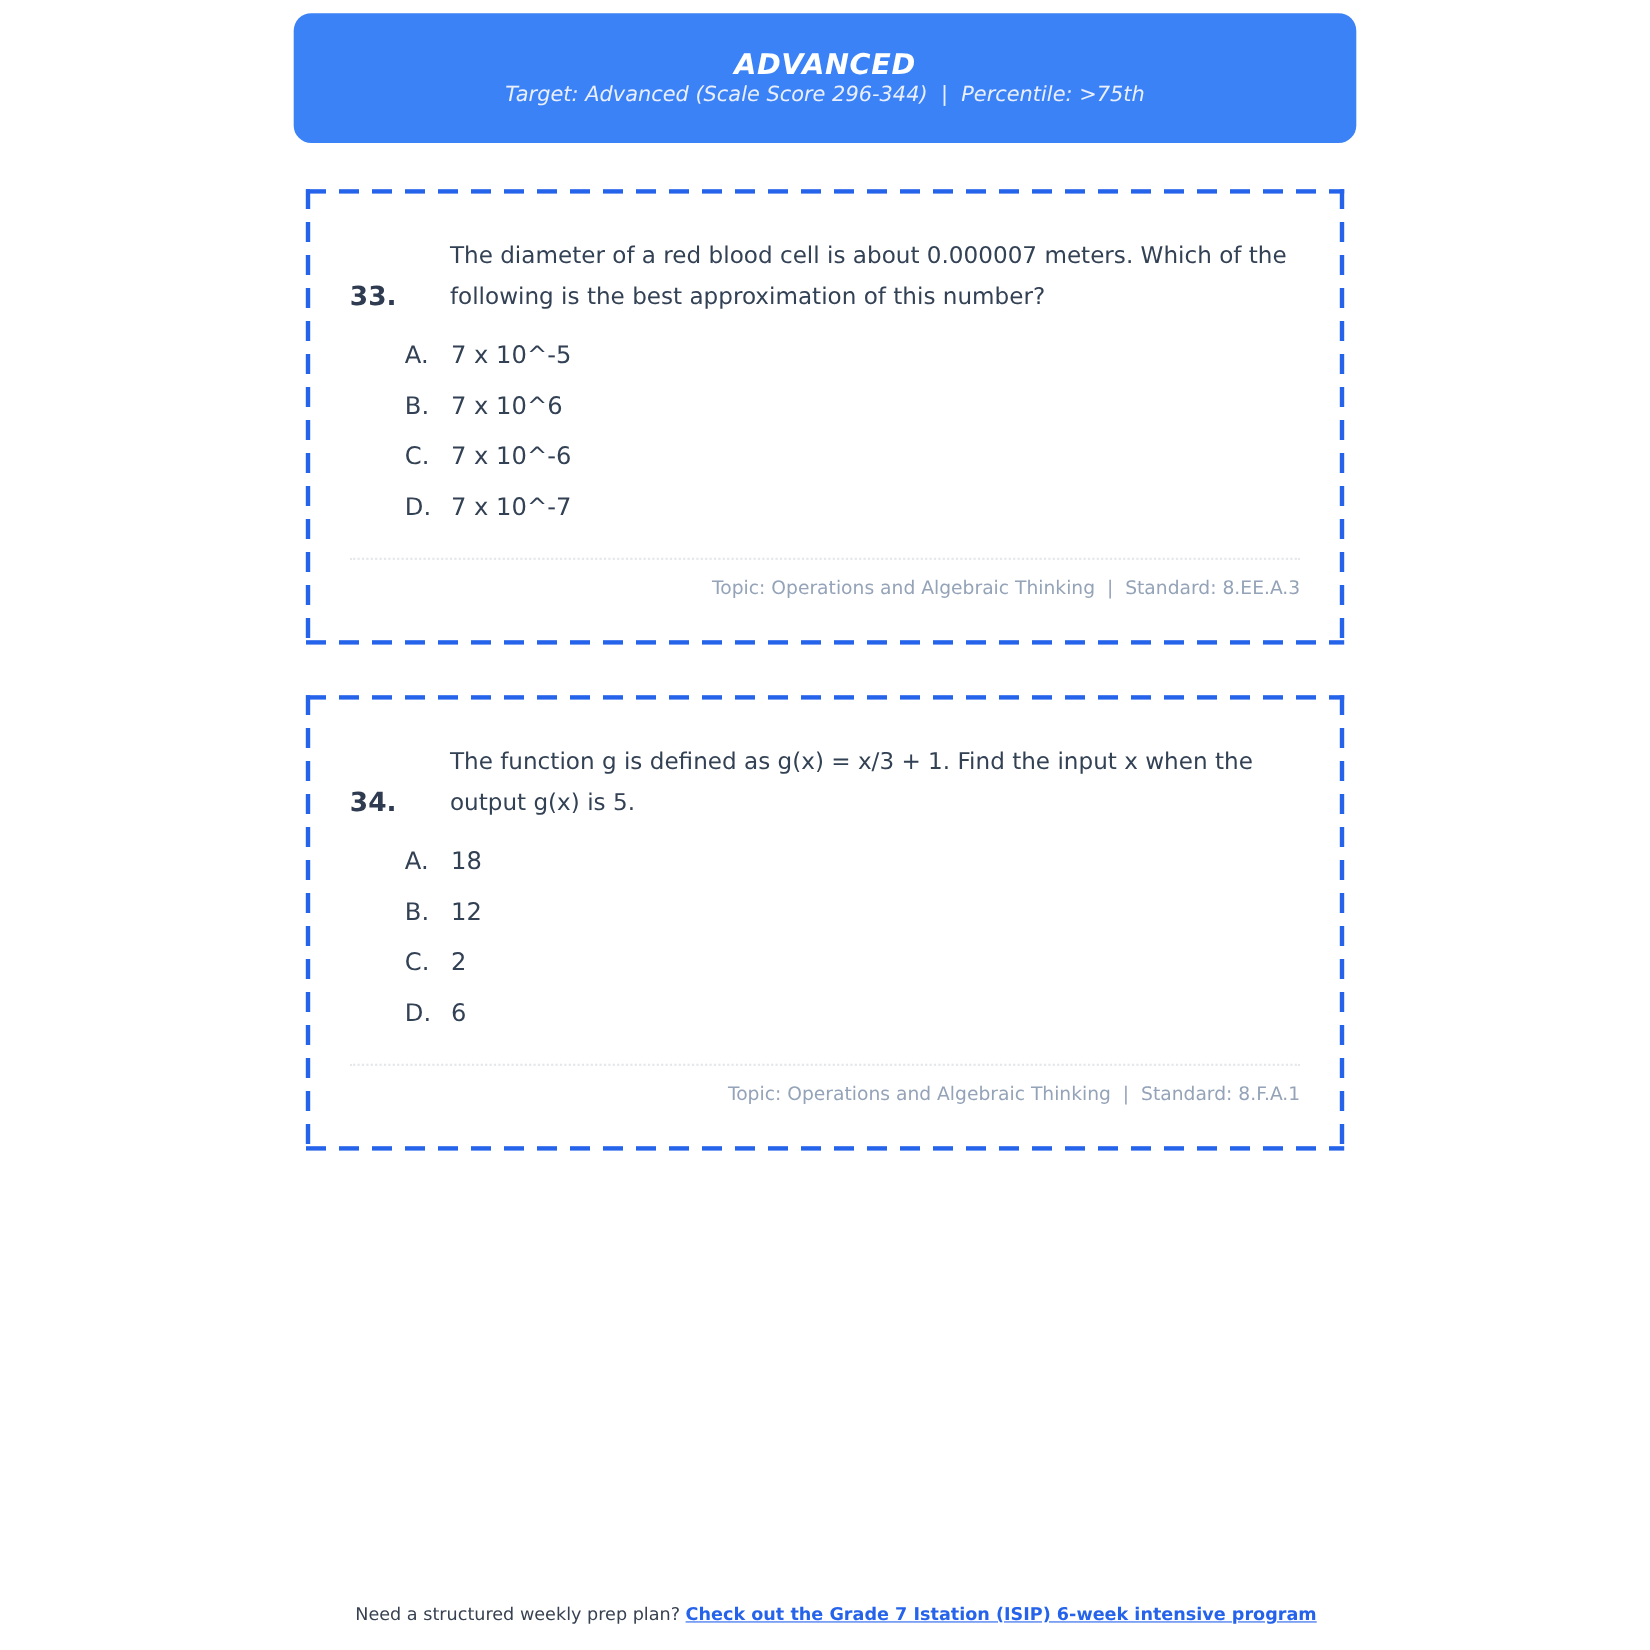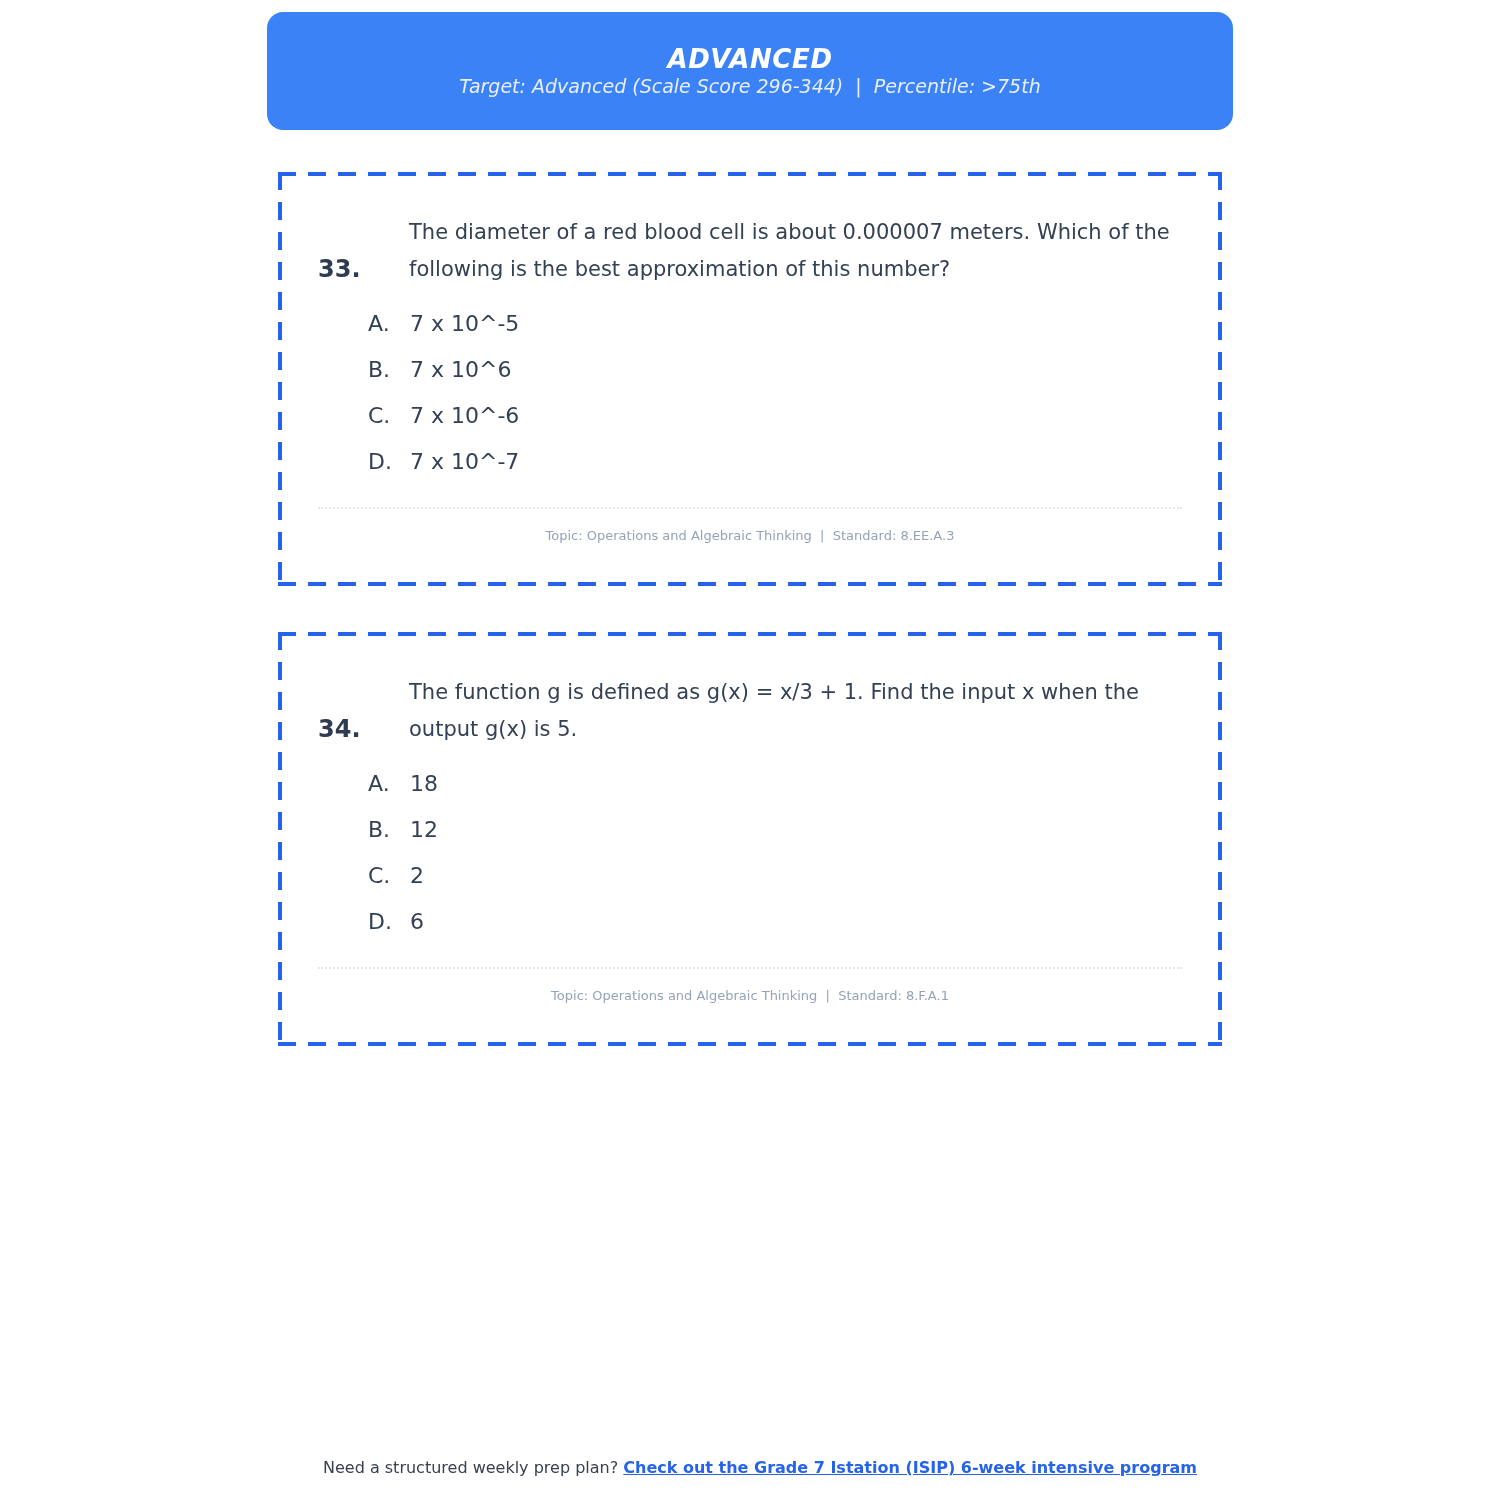--- a/index.html
+++ b/index.html
@@ -97,22 +97,22 @@
     flex: 0 0 42px;
   }
   .opt-text { flex: 1; }
   .divider {
     margin-top: 32px;
     border-top: 2px dotted #e5e7eb;
     height: 0;
   }
   .topic {
     margin-top: 16px;
-    text-align: center;
-    font-size: 13px;
+    text-align: right;
+    font-size: 17px;
     color: #94a3b8;
     line-height: 21px;
   }
   
   .page-footer {
     position: absolute;
     left: 0;
     right: 0;
     top: 1458px;
     text-align: center;

